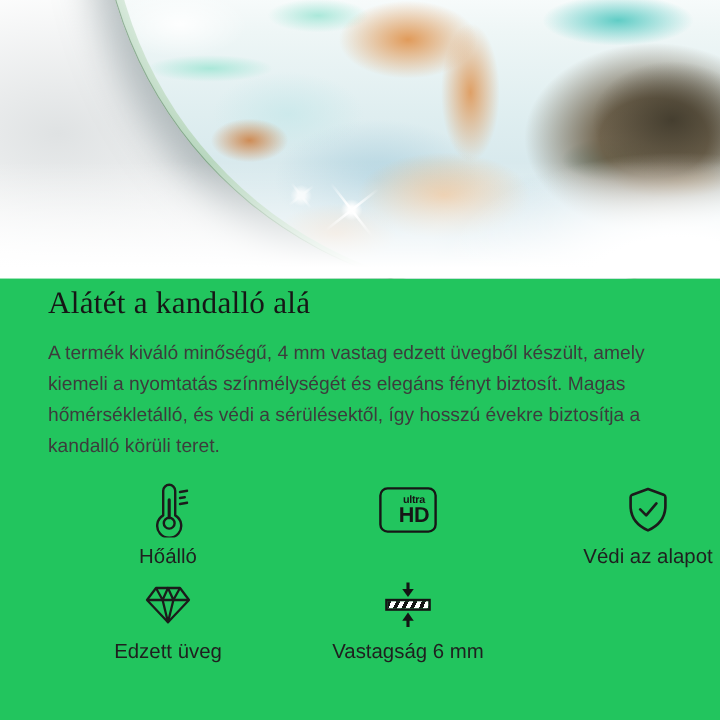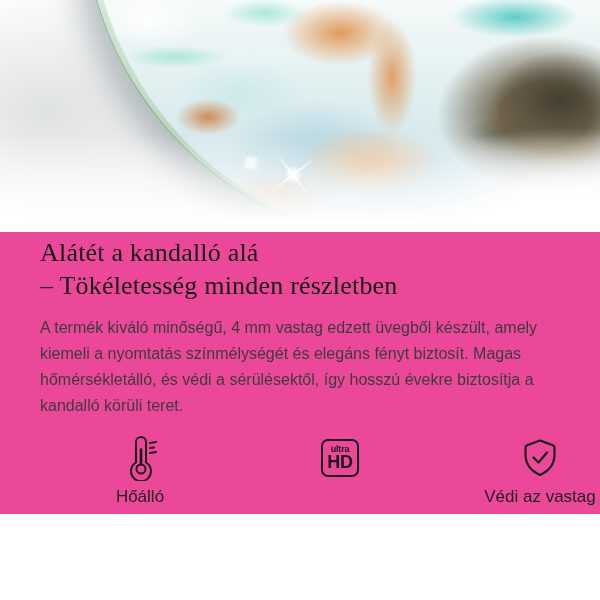--- a/index.html
+++ b/index.html
@@ -1,16 +1,16 @@
 <!DOCTYPE html>
 <html><head>
 <meta charset="utf-8">
 <style>
   html,body{margin:0;padding:0;background:#fff;}
-  .page{position:relative;width:600px;height:514px;overflow:hidden;background:#ec4899;
+  .page{position:relative;width:600px;height:600px;overflow:hidden;background:#22c55e;
         font-family:"Liberation Sans",sans-serif;}
   
   .photo{position:relative;height:232px;overflow:hidden;
     background:
       radial-gradient(ellipse 300px 190px at 8% 48%, #dfe2e3, rgba(223,226,227,0) 68%),
       radial-gradient(ellipse 420px 230px at 42% 95%, #eceeef, rgba(236,238,239,0) 70%),
       #ffffff;}
   .disc-edge{position:absolute;left:82px;top:-442px;width:688px;height:688px;border-radius:50%;
     border:1px solid rgba(70,110,80,.45);
     background:radial-gradient(circle at 46% 42%, #eaf4ec 58%, #bcd9c2 66%, #8fbf9e 76%, #63966f 90%, #4c7f5c 100%);
@@ -50,21 +50,21 @@
   h1{margin:0;font-family:"Liberation Serif",serif;font-weight:400;
      font-size:26px;line-height:33px;color:#161616;letter-spacing:.2px;}
   .desc{margin:13px 0 0;font-size:16px;line-height:26px;color:#3c3c3c;max-width:528px;}
   
   .features{margin-top:16px;display:grid;grid-template-columns:repeat(3,200px);row-gap:10px;}
   .feature{display:flex;flex-direction:column;align-items:center;}
   .icon-wrap{height:46px;display:flex;align-items:center;justify-content:center;}
   .feature-label{margin-top:9px;font-size:17px;line-height:14px;color:#1f1f1f;}
   .uhd-box{width:34px;height:34px;border:2.2px solid #161616;border-radius:7px;
     display:flex;flex-direction:column;align-items:center;justify-content:center;
-    color:#161616;line-height:.95;}
+    color:#161616;line-height:.95;padding-left:10px;}
   .uhd-top{font-size:9px;font-weight:600;letter-spacing:-.2px;}
   .uhd-bottom{font-size:18px;font-weight:800;letter-spacing:-.3px;}
   .stripes{width:38px;height:32px;
     clip-path:polygon(100% 0, 100% 100%, 0 100%);
     background:repeating-linear-gradient(135deg, #161616 0 4px, rgba(0,0,0,0) 4px 9px);}
   .thickness{display:flex;flex-direction:column;align-items:center;gap:1px;}
   .hatch-bar{width:38px;height:10px;border:2px solid #141414;box-sizing:border-box;
     background:repeating-linear-gradient(115deg, #141414 0 3px, #ffffff 3px 6.5px);}
   svg.ic{display:block;}
 </style>
@@ -75,21 +75,21 @@
 
   <section class="photo">
     <div class="disc-edge"></div>
     <div class="disc-art"></div>
     <div class="sparkle small"></div>
     <div class="sparkle"></div>
     <div class="photo-fade"></div>
   </section>
 
   <section class="content">
-    <h1><span>Alátét a kandalló alá</span><br><span>– Tökéletesség minden részletben</span></h1>
+    <h1><span>Alátét a kandalló alá</span><br></h1>
     <p class="desc">A termék kiváló minőségű, 4 mm vastag edzett üvegből készült, amely kiemeli a nyomtatás színmélységét és elegáns fényt biztosít. Magas hőmérsékletálló, és védi a sérülésektől, így hosszú évekre biztosítja a kandalló körüli teret.</p>
 
     <div class="features">
 
       <div class="feature">
         <div class="icon-wrap">
           <svg class="ic" width="34" height="46" viewBox="0 0 34 46" fill="none" stroke="#1b1b1b" stroke-width="2">
             <path d="M13,7 a5,5 0 0 1 10,0 v20.5 a10,10 0 1 1 -10,0 Z" stroke-linejoin="round"></path>
             <circle cx="18" cy="34" r="4.5"></circle>
             <line x1="18" y1="29.5" x2="18" y2="14.5" stroke-width="2.6" stroke-linecap="round"></line>
@@ -110,23 +110,34 @@
         </div>
       </div>
 
       <div class="feature">
         <div class="icon-wrap">
           <svg class="ic" width="36" height="40" viewBox="0 0 36 40" fill="none" stroke="#1b1b1b" stroke-width="2.2">
             <path d="M18,2.5 L31,7.2 Q32.5,7.8 32.5,9.3 V16.5 C32.5,26.8 26.5,33.2 18,37 C9.5,33.2 3.5,26.8 3.5,16.5 V9.3 Q3.5,7.8 5,7.2 Z" stroke-linejoin="round"></path>
             <polyline points="11.5,19.5 16.5,24.5 25,14.5" stroke-linecap="round" stroke-linejoin="round"></polyline>
           </svg>
         </div>
-        <span class="feature-label">Védi az vastag</span>
+        <span class="feature-label">Védi az alapot</span>
       </div>
 
+      <div class="feature">
+        <div class="icon-wrap">
+          <svg class="ic" width="40" height="34" viewBox="0 0 40 34" fill="none" stroke="#1b1b1b" stroke-width="1.9">
+            <path d="M10,3 H30 L37.5,13 L20,31.5 L2.5,13 Z" stroke-linejoin="round"></path>
+            <path d="M2.5,13 H37.5"></path>
+            <path d="M10,3 L15.5,13 L20,3 L24.5,13 L30,3" stroke-linejoin="round"></path>
+            <path d="M15.5,13 L20,31.5 L24.5,13" stroke-linejoin="round"></path>
+          </svg>
+        </div>
+        <span class="feature-label">Edzett üveg</span>
+      </div>
 
 
       <div class="feature">
         <div class="icon-wrap">
           <div class="thickness">
             <svg class="ic" width="16" height="13" viewBox="0 0 16 13">
               <line x1="8" y1="0.5" x2="8" y2="6.5" stroke="#141414" stroke-width="2.6"></line>
               <polygon points="3.2,5.8 12.8,5.8 8,12.6" fill="#141414"></polygon>
             </svg>
             <div class="hatch-bar"></div>

